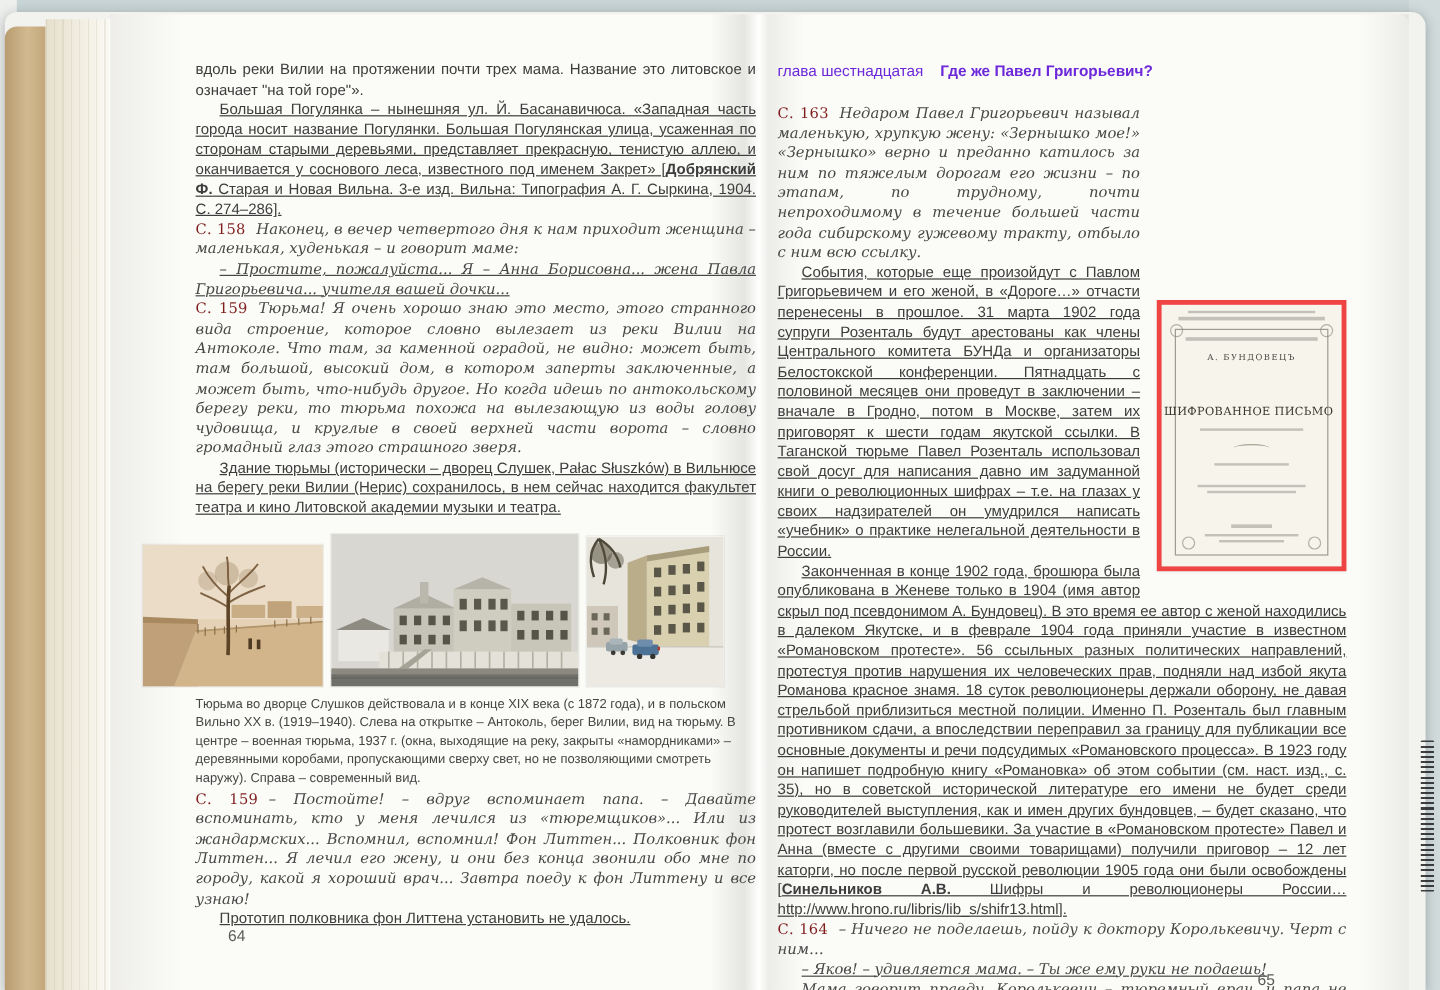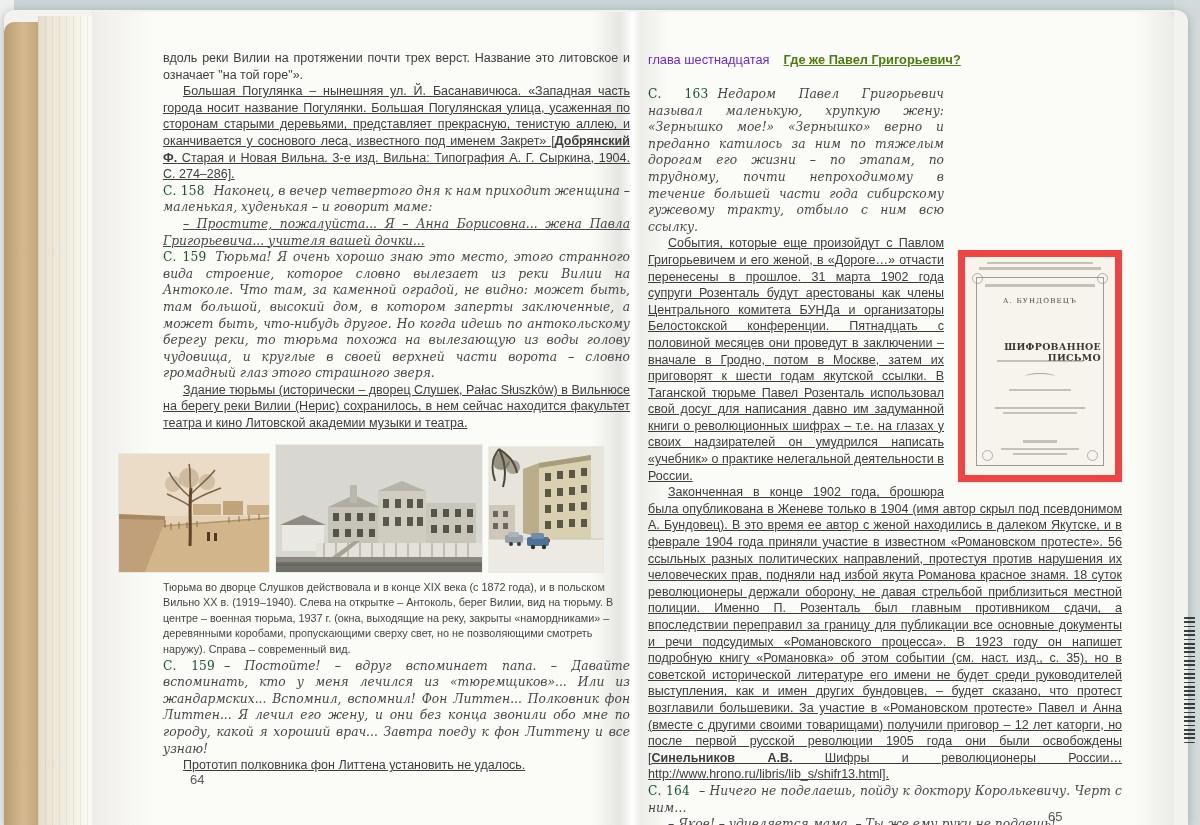--- a/index.html
+++ b/index.html
@@ -28,55 +28,55 @@
   .page-shade-right{position:absolute;right:26px;top:12px;width:40px;bottom:0;
          background:linear-gradient(270deg,rgba(120,120,112,.12),rgba(0,0,0,0));}
 
   
   .textcol{position:absolute;}
   #left-col{left:163px;top:50px;width:467px;}
   #right-col{left:648px;top:50px;width:474px;}
   .textcol p{margin:0;text-align:justify;word-break:normal;overflow-wrap:break-word;}
   .normal{font:12.5px/16.6px "Liberation Sans",sans-serif;color:#3d3d3d;}
   .quote{font:italic 12.3px/16.6px "DejaVu Serif",serif;color:#474747;}
-  .plabel{font:12.2px "DejaVu Serif",serif;font-style:normal;color:#14532d;margin-right:9px;letter-spacing:.2px;}
+  .plabel{font:12.2px "DejaVu Serif",serif;font-style:normal;color:#7f1d1d;margin-right:9px;letter-spacing:.2px;}
   .indent{text-indent:20px;text-decoration:underline;}
   .gap{margin-top:14px;}
   b{font-weight:bold;}
 
   .chapter{margin-bottom:18px;white-space:nowrap;}
   .ch-label{font:12.8px "Liberation Sans",sans-serif;color:#6d28d9;margin-right:14px;}
-  .ch-title{font:bold 12.8px "Liberation Sans",sans-serif;color:#4d7c0f;text-decoration:underline;}
+  .ch-title{font:bold 12.8px "Liberation Sans",sans-serif;color:#6d28d9;}
 
   .pagenum{position:absolute;font:13px "Liberation Sans",sans-serif;color:#5a5a5a;}
   #pagenum-left{left:190px;top:772px;}
   #pagenum-right{left:1048px;top:809px;}
 
   
   .photo-row{display:flex;gap:7px;align-items:flex-end;margin:13px 0 8px -44px;}
   .photo-row svg{display:block;box-shadow:0 0 0 1px rgba(0,0,0,.06);}
   .caption{font:10.8px/15.6px "Liberation Sans",sans-serif;color:#454545;text-align:left !important;margin-top:6px !important;}
 
   
   .inset{float:right;width:150px;height:218px;margin:164px 0 12px 14px;position:relative;
-         background:#f7f4ec;border:7px solid #ef4444;box-shadow:0 1px 3px rgba(0,0,0,.10);
+         background:#f7f4ec;border:4px solid #ef4444;box-shadow:0 1px 3px rgba(0,0,0,.10);
          font-family:"DejaVu Serif",serif;}
   .ins-bar{background:#8f8d83;opacity:.5;height:2px;margin:0 auto;}
   .ins-top1{position:absolute;top:5px;left:22px;right:22px;height:2px;}
   .ins-top2{position:absolute;top:10px;left:14px;right:14px;height:2.5px;}
   .ins-frame{position:absolute;left:11px;right:11px;top:20px;bottom:9px;border:1px solid #9e9c90;}
   .ins-frame:before,.ins-frame:after{content:"";position:absolute;width:9px;height:9px;border:1.5px solid #8e8c80;border-radius:50%;opacity:.65;}
   .ins-frame:before{left:-5px;top:-5px;}
   .ins-frame:after{right:-5px;top:-5px;}
   .ins-curl1,.ins-curl2{position:absolute;width:9px;height:9px;border:1.5px solid #8e8c80;border-radius:50%;opacity:.65;}
   .ins-curl1{left:5px;bottom:4px;}
   .ins-curl2{right:5px;bottom:4px;}
   .ins-banner{position:absolute;top:27px;left:20px;right:20px;height:3px;background:#90windows8e84;background:#908e84;opacity:.5;}
   .ins-author{position:absolute;top:40px;left:0;right:0;text-align:center;font-size:7px;letter-spacing:1.2px;color:#4e4c44;}
-  .ins-title{position:absolute;top:84px;left:2px;right:14px;text-align:right;font-weight:bold;font-size:9.4px;letter-spacing:.3px;color:#3a382f;}
+  .ins-title{position:absolute;top:84px;left:2px;right:2px;text-align:left;font-weight:normal;font-size:9.4px;letter-spacing:.3px;color:#3a382f;}
   .ins-sub{position:absolute;top:103px;left:32px;right:32px;height:2px;}
   .ins-orn{position:absolute;top:116px;left:60px;width:30px;height:6px;border-top:1.6px solid #85836f;border-radius:50% 50% 0 0;opacity:.7;}
   .ins-l1{position:absolute;top:132px;left:44px;right:44px;height:2px;}
   .ins-l2{position:absolute;top:150px;left:30px;right:30px;height:2px;}
   .ins-l3{position:absolute;top:155px;left:38px;right:38px;height:2px;}
   .ins-l4{position:absolute;top:183px;left:58px;right:58px;height:2.5px;}
   .ins-l5{position:absolute;top:191px;left:36px;right:36px;height:2px;}
   .ins-l6{position:absolute;top:196px;left:48px;right:48px;height:2px;}
 
   
@@ -94,21 +94,21 @@
   <div class="cover"></div>
   <div class="spine-tan"></div>
   <div class="fore-edge"></div>
   <div class="pages"></div>
   <div class="page-shade-left"></div>
   <div class="page-shade-right"></div>
   <div class="gutter"></div>
 
   <div class="textcol" id="left-col">
     <div id="left-top">
-        <p class="normal">вдоль реки Вилии на протяжении почти трех верст. Название это литовское и означает "на той горе"».</p>
+        <p class="normal">вдоль реки Вилии на протяжении почти трех мама. Название это литовское и означает "на той горе"».</p>
         <p class="normal indent">Большая Погулянка – нынешняя ул. Й. Басанавичюса. «Западная часть города носит название Погулянки. Большая Погулянская улица, усаженная по сторонам старыми деревьями, представляет прекрасную, тенистую аллею, и оканчивается у соснового леса, известного под именем Закрет» [<b>Добрянский Ф.</b> Старая и Новая Вильна. 3-е изд. Вильна: Типография А. Г. Сыркина, 1904. С. 274–286].</p>
         <p class="quote gap"><span class="plabel">С. 158</span>Наконец, в вечер четвертого дня к нам приходит женщина – маленькая, худенькая – и говорит маме:</p>
         <p class="quote indent">– Простите, пожалуйста... Я – Анна Борисовна... жена Павла Григорьевича... учителя вашей дочки...</p>
         <p class="quote gap"><span class="plabel">С. 159</span>Тюрьма! Я очень хорошо знаю это место, этого странного вида строение, которое словно вылезает из реки Вилии на Антоколе. Что там, за каменной оградой, не видно: может быть, там большой, высокий дом, в котором заперты заключенные, а может быть, что-нибудь другое. Но когда идешь по антокольскому берегу реки, то тюрьма похожа на вылезающую из воды голову чудовища, и круглые в своей верхней части ворота – словно громадный глаз этого страшного зверя.</p>
         <p class="normal indent">Здание тюрьмы (исторически – дворец Слушек, Pałac Słuszków) в Вильнюсе на берегу реки Вилии (Нерис) сохранилось, в нем сейчас находится факультет театра и кино Литовской академии музыки и театра.</p>
       </div>
 
     <div class="photo-row">
 
       <svg width="150" height="118" viewBox="0 0 150 118" role="img">

